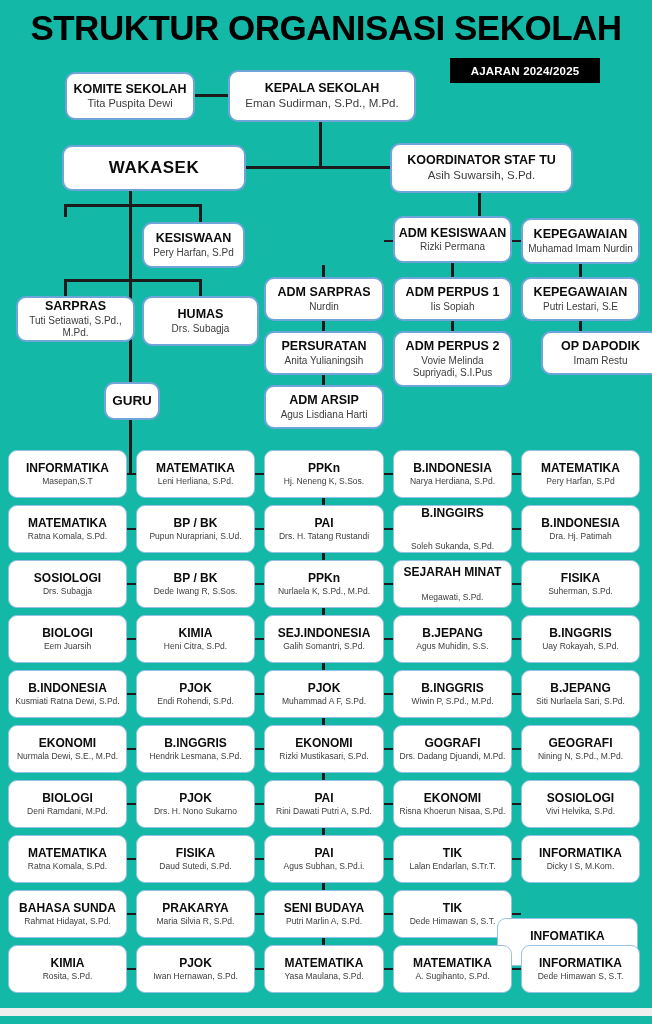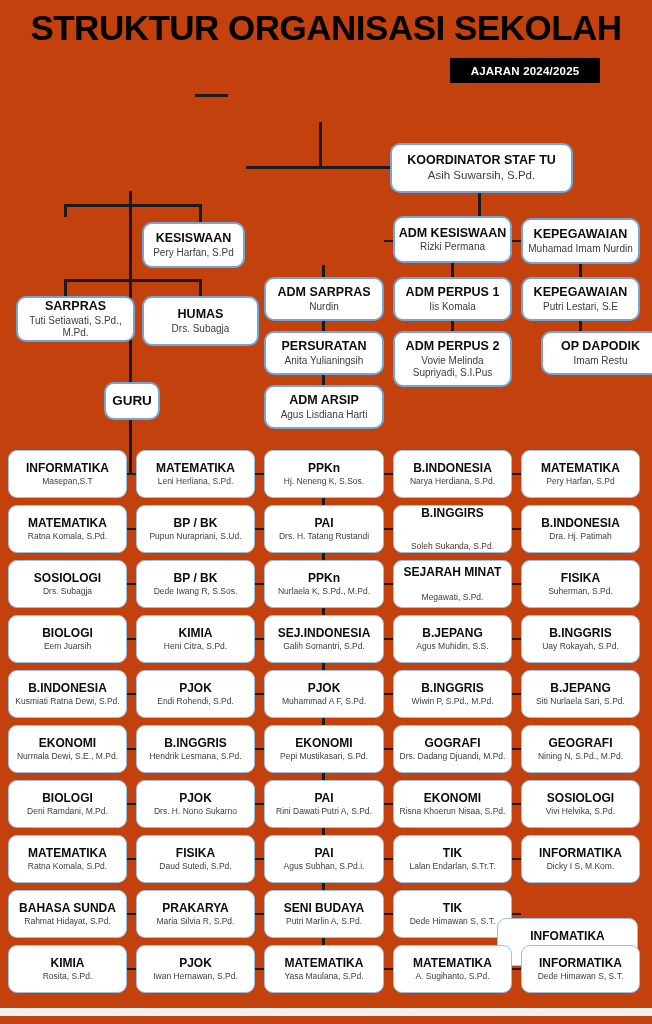--- a/index.html
+++ b/index.html
@@ -1,17 +1,17 @@
 <!DOCTYPE html>
 <html><head>
 <meta charset="utf-8">
 <style>
   html,body{margin:0;padding:0;background:#ffffff;}
   #canvas{
-    position:relative;width:652px;height:1024px;background:#c2410c;overflow:hidden;
+    position:relative;width:652px;height:1024px;background:#14b8a6;overflow:hidden;
     font-family:"Liberation Sans", sans-serif;
   }
   .page-title{
     position:absolute;left:0;right:0;top:8px;text-align:center;
     font-size:35px;font-weight:700;color:#000;letter-spacing:-0.5px;
   }
   .badge{
     position:absolute;left:450px;top:58px;width:150px;height:25px;
     background:#000;color:#fff;font-size:11.5px;font-weight:700;
     display:flex;align-items:center;justify-content:center;letter-spacing:0.2px;
@@ -63,20 +63,31 @@
   <div class="ln h dash" style="left:512px;top:240px;width:9px"></div>
 
   <div class="ln v" style="left:322px;top:265px;height:12px"></div>
   <div class="ln v" style="left:322px;top:321px;height:10px"></div>
   <div class="ln v" style="left:322px;top:375px;height:10px"></div>
   <div class="ln v" style="left:451px;top:263px;height:14px"></div>
   <div class="ln v" style="left:451px;top:321px;height:10px"></div>
   <div class="ln v" style="left:579px;top:264px;height:13px"></div>
   <div class="ln v" style="left:579px;top:321px;height:10px"></div>
 
+  <div class="box komite" style="left:65px;top:72px;width:130px;height:48px">
+    <div class="bt">KOMITE SEKOLAH</div>
+    <div class="bn">Tita Puspita Dewi</div>
+  </div>
+  <div class="box kepala" style="left:228px;top:70px;width:188px;height:52px">
+    <div class="bt">KEPALA SEKOLAH</div>
+    <div class="bn">Eman Sudirman, S.Pd., M.Pd.</div>
+  </div>
+  <div class="box wakasek" style="left:62px;top:145px;width:184px;height:46px">
+    <div class="bt">WAKASEK</div>
+  </div>
   <div class="box koordinator" style="left:390px;top:143px;width:183px;height:50px">
     <div class="bt">KOORDINATOR STAF TU</div>
     <div class="bn">Asih Suwarsih, S.Pd.</div>
   </div>
 
   <div class="box" style="left:142px;top:222px;width:103px;height:46px">
     <div class="bt">KESISWAAN</div>
     <div class="bn">Pery Harfan, S.Pd</div>
   </div>
   <div class="box" style="left:16px;top:296px;width:119px;height:46px">
@@ -98,21 +109,21 @@
   <div class="box" style="left:521px;top:218px;width:119px;height:46px">
     <div class="bt">KEPEGAWAIAN</div>
     <div class="bn">Muhamad Imam Nurdin</div>
   </div>
   <div class="box" style="left:264px;top:277px;width:120px;height:44px">
     <div class="bt">ADM SARPRAS</div>
     <div class="bn">Nurdin</div>
   </div>
   <div class="box" style="left:393px;top:277px;width:119px;height:44px">
     <div class="bt">ADM PERPUS 1</div>
-    <div class="bn">Iis Komala</div>
+    <div class="bn">Iis Sopiah</div>
   </div>
   <div class="box" style="left:521px;top:277px;width:119px;height:44px">
     <div class="bt">KEPEGAWAIAN</div>
     <div class="bn">Putri Lestari, S.E</div>
   </div>
   <div class="box" style="left:264px;top:331px;width:120px;height:44px">
     <div class="bt">PERSURATAN</div>
     <div class="bn">Anita Yulianingsih</div>
   </div>
   <div class="box" style="left:393px;top:331px;width:119px;height:56px">
@@ -257,21 +268,21 @@
       <div class="box cell" style="left: 8px; top: 725px; width: 119px; height: 48px;">
         <div class="bt g">EKONOMI</div>
         <div class="bn g">Nurmala Dewi, S.E., M.Pd.</div>
       </div>
       <div class="box cell" style="left: 136px; top: 725px; width: 119px; height: 48px;">
         <div class="bt g">B.INGGRIS</div>
         <div class="bn g">Hendrik Lesmana, S.Pd.</div>
       </div>
       <div class="box cell" style="left: 264px; top: 725px; width: 120px; height: 48px;">
         <div class="bt g">EKONOMI</div>
-        <div class="bn g">Pepi Mustikasari, S.Pd.</div>
+        <div class="bn g">Rizki Mustikasari, S.Pd.</div>
       </div>
       <div class="box cell" style="left: 393px; top: 725px; width: 119px; height: 48px;">
         <div class="bt g">GOGRAFI</div>
         <div class="bn g">Drs. Dadang Djuandi, M.Pd.</div>
       </div>
       <div class="box cell" style="left: 521px; top: 725px; width: 119px; height: 48px;">
         <div class="bt g">GEOGRAFI</div>
         <div class="bn g">Nining N, S.Pd., M.Pd.</div>
       </div>
       <div class="ln h dash" style="left: 127px; top: 748px; width: 9px;"></div>

